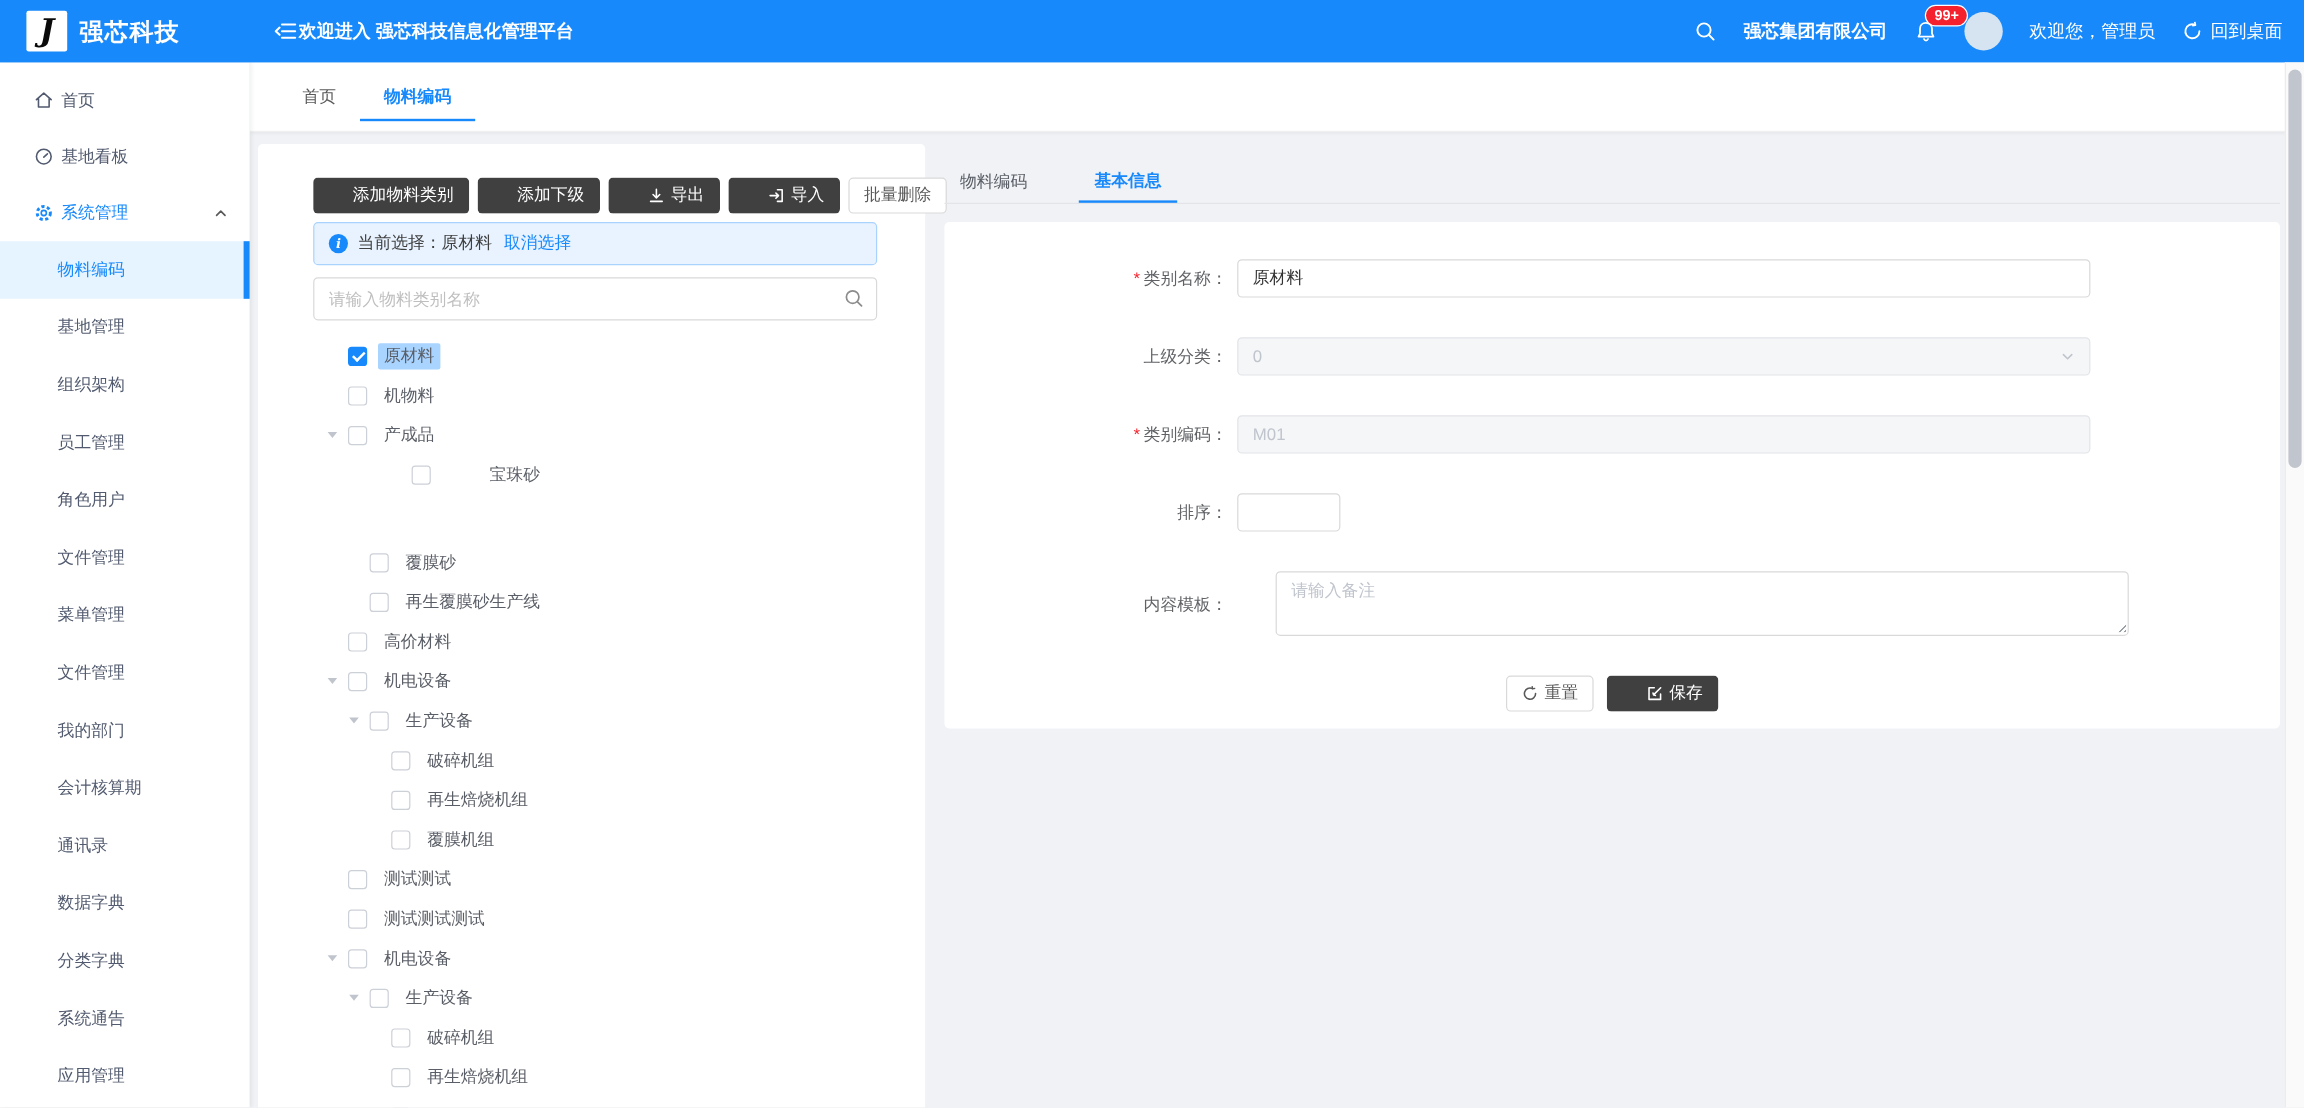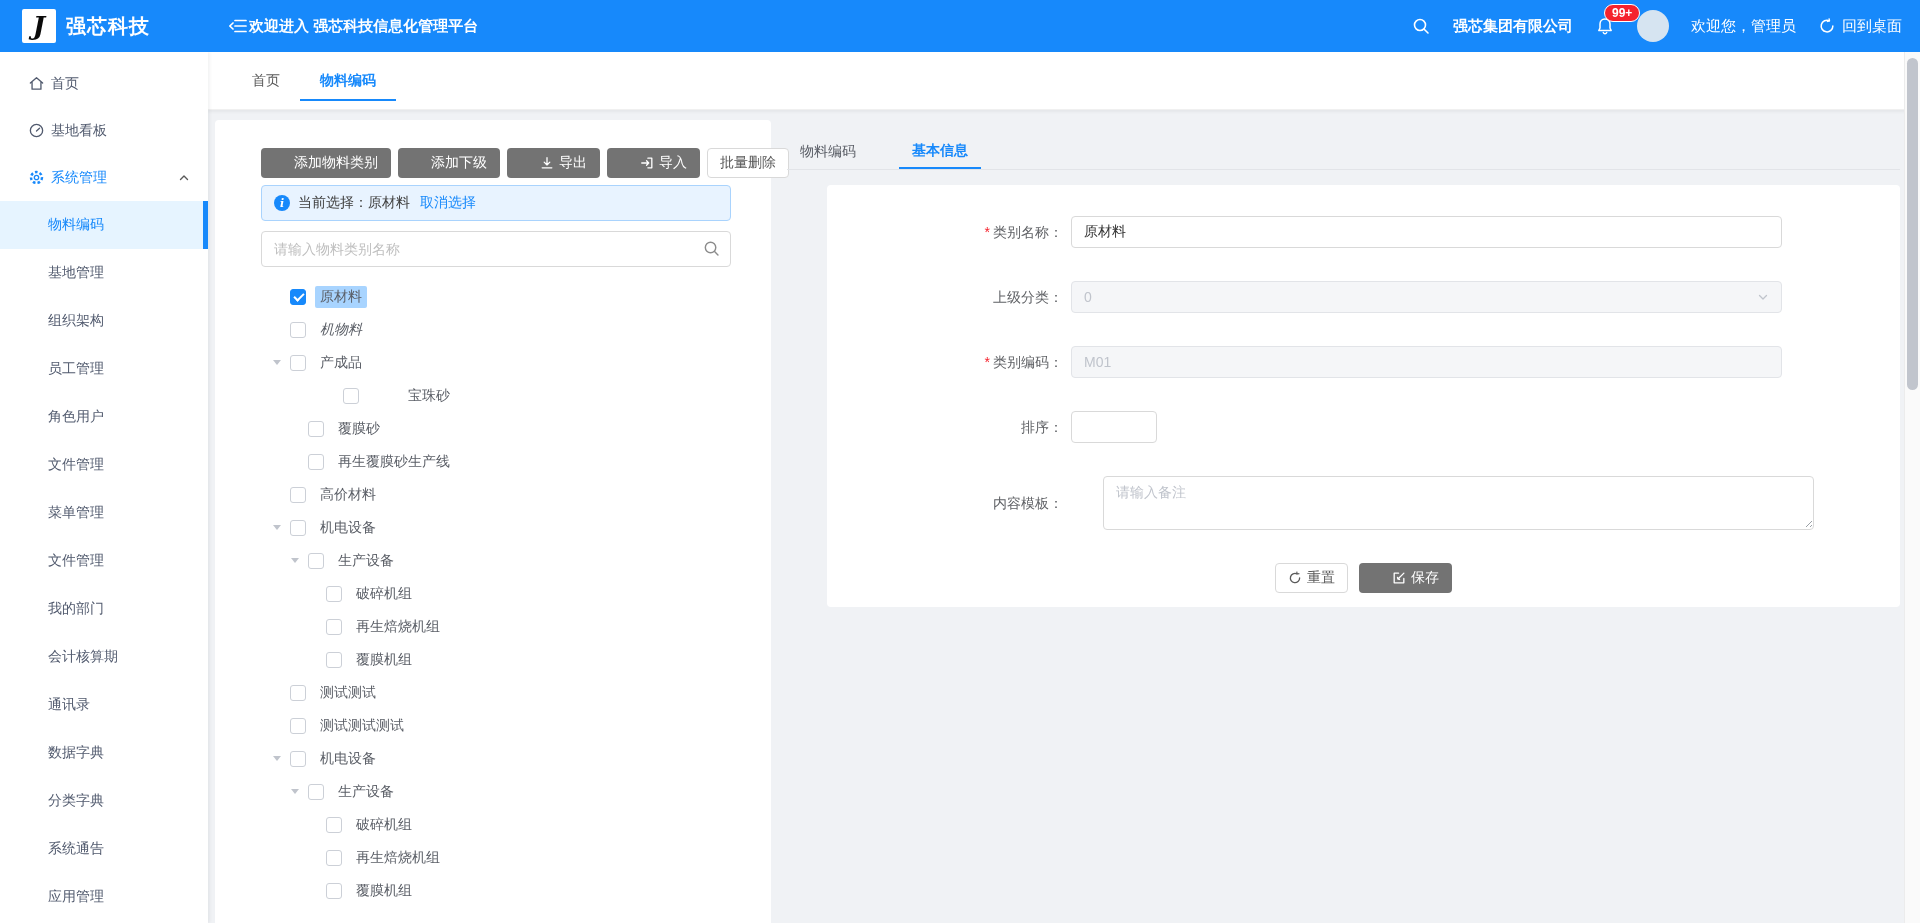--- a/index.html
+++ b/index.html
@@ -52,21 +52,21 @@
 
   .content { position:absolute; top:58px; left:0; right:0; bottom:0; background:#f0f2f5; overflow:hidden; }
 
   
   .left-card { position:absolute; left:7px; top:10px; width:556px; height:900px; background:#fff;
     border-radius:4px; padding:28px 40px 20px 46px; }
   .toolbar { display:flex; gap:7px; }
   .btn { height:30px; display:inline-flex; align-items:center; justify-content:center; gap:5px;
     border-radius:4px; font-size:14px; padding:0 12px; cursor:pointer; border:1px solid transparent;
     white-space:nowrap; font-family:inherit; }
-  .btn.primary { background:#737373; color:#fff;padding-left:32px; }
+  .btn.primary { background:#404040; color:#fff;padding-left:32px; }
   .btn.default { background:#fff; color:#595959; border-color:#d9d9d9; }
   .bicon { display:flex; }
   .alert { margin-top:7px; height:36px; background:#e8f3ff; border:1px solid #a9d3fd; border-radius:4px;
     display:flex; align-items:center; padding:0 12px; font-size:14px; color:#404040; }
   .info-ic { width:16px; height:16px; border-radius:50%; background:#1789fb; color:#fff; font-size:11px;
     font-weight:bold; font-style:italic; display:flex; align-items:center; justify-content:center;
     margin-right:8px; flex:none; font-family:"DejaVu Serif", serif; }
   .alert .link { color:#1789fb; margin-left:10px; cursor:pointer;text-align:center; }
   .searchbox { margin-top:10px; position:relative; }
   .searchbox input { width:100%; height:36px; border:1px solid #d9d9d9; border-radius:4px;
@@ -87,21 +87,21 @@
     border-right:2px solid #fff; border-bottom:2px solid #fff; transform:rotate(45deg); }
   .tlabel { margin-left:9px; padding:2px 5px; border-radius:2px; white-space:nowrap; }
   .tlabel.hl { background:#a8d4ff; }
 
   
   .right-region { position:absolute; left:579px; top:0; right:20px; bottom:0; }
   .dtabs { margin-top:25px; height:35px; display:flex; gap:30px; border-bottom:1px solid #e2e4e8; }
   .dtab { padding:0 13px; font-size:14px; color:#5a5e66; display:flex; align-items:center;
     cursor:pointer; height:100%; }
   .dtab.active { color:#1789fb; font-weight:bold; border-bottom:2px solid #1789fb; }
-  .right-card { margin-top:15px; background:#fff; border-radius:4px; height:422px; padding-top:31px;margin-left:40px; }
+  .right-card { margin-top:15px; background:#fff; border-radius:4px; height:422px; padding-top:31px; }
   .frow { display:flex; margin-bottom:33px; }
   .frow.ta { align-items:center; }
   .flabel { width:244px; flex:none; text-align:right; padding-right:8px; font-size:14px; color:#606266;
     line-height:32px; white-space:nowrap; }
   .req { color:#f5222d; margin-right:3px; }
   .fctrl input[type=text] { height:32px; border:1px solid #d9d9d9; border-radius:4px; padding:0 12px;
     font-size:14px; color:#333; outline:none; font-family:inherit; width:711px; }
   .fctrl input.short { width:86px; }
   .fctrl input:disabled { background:#f5f6f8; border-color:#e2e4e8; color:#c0c4cc; }
   .fselect { width:711px; height:32px; background:#f5f6f8; border:1px solid #e2e4e8; border-radius:4px;
@@ -305,36 +305,36 @@
               </svg>
           </span>
         </div>
 
         <div class="tree">
             <div class="trow" style="padding-left: 12px;">
     <span class="caret ph"></span>
     <span class="cb checked"></span>
     <span class="tlabel hl">原材料</span>
   </div>
-            <div class="trow" style="padding-left: 12px; font-style: italic;">
+            <div class="trow" style="padding-left: 12px;">
     <span class="caret ph"></span>
     <span class="cb"></span>
     <span class="tlabel">机物料</span>
   </div>
             <div class="trow" style="padding-left: 12px;">
     <span class="caret"></span>
     <span class="cb"></span>
     <span class="tlabel">产成品</span>
   </div>
             <div class="trow" style="padding-left: 30px; gap: 35px;">
     <span class="caret ph"></span>
     <span class="cb"></span>
     <span class="tlabel">宝珠砂</span>
   </div>
-            <div class="trow" style="padding-left: 30px;">
+            <div class="trow" style="padding-left: 30px; margin-top: 40px;">
     <span class="caret ph"></span>
     <span class="cb"></span>
     <span class="tlabel">覆膜砂</span>
   </div>
             <div class="trow" style="padding-left: 30px;">
     <span class="caret ph"></span>
     <span class="cb"></span>
     <span class="tlabel">再生覆膜砂生产线</span>
   </div>
             <div class="trow" style="padding-left: 12px;">

